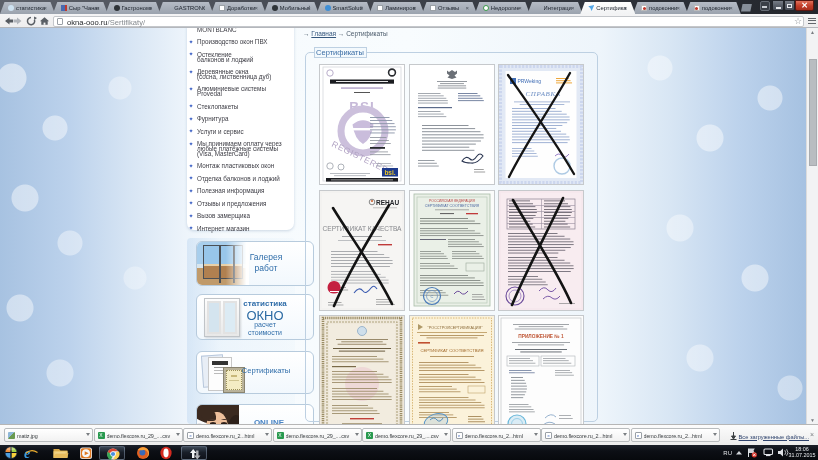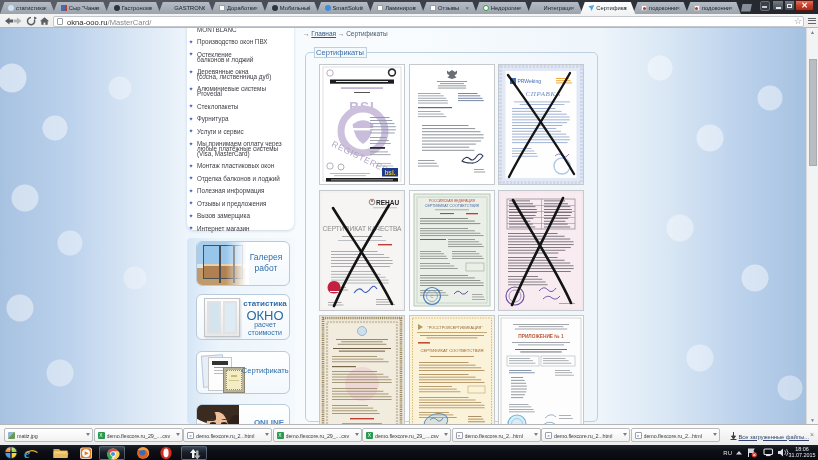--- a/index.html
+++ b/index.html
@@ -33,21 +33,21 @@
  radial-gradient(circle 16px at 770px 70px,rgba(255,255,255,.45) 0 12px,transparent 13px),
  radial-gradient(circle 17px at 680px 200px,rgba(255,255,255,.4) 0 13px,transparent 14px),
  radial-gradient(circle 17px at 755px 250px,rgba(255,255,255,.45) 0 13px,transparent 14px),
  radial-gradient(circle 17px at 700px 330px,rgba(255,255,255,.4) 0 13px,transparent 14px),
  radial-gradient(circle 16px at 790px 360px,rgba(255,255,255,.4) 0 12px,transparent 13px),
  linear-gradient(90deg,#a7c2e1 0,#bcd2ec 70px,#d7e5f4 130px,#edf4fb 185px,#f6fafd 225px,#f8fcfe 50%,#eef5fb 600px,#d8e6f4 670px,#bcd2ec 740px,#a8c3e2 800px,#a2bfe0 100%)}
 #sidebox{position:absolute;left:187px;top:-20px;width:107px;height:222px;background:#fff;border-radius:7px;box-shadow:0 1px 3px rgba(120,150,180,.35)}
 #menuu{position:absolute;left:188.5px;top:-5px;width:101px;list-style:none}
 #menuu li{position:relative;padding-left:8.5px;margin-bottom:7.7px;font-size:6.3px;line-height:4.8px;color:#3c3c44}
 #menuu li:before{content:"✦";position:absolute;left:0;top:-0.5px;color:#2d55c0;font-size:6px}
-.promo{position:absolute;width:94px;background:linear-gradient(#ffffff,#f2f8fd);border:1px solid #b7cbdd;border-radius:6px;overflow:hidden}
+.promo{position:absolute;width:118px;background:linear-gradient(#ffffff,#f2f8fd);border:1px solid #b7cbdd;border-radius:6px;overflow:hidden}
 .promo .ptxt{position:absolute;color:#2f6da9;text-align:center}
 #main{position:absolute;left:296px;top:0;width:310px;height:396px}
 #crumbs{position:absolute;left:7px;top:2px;font-size:6.5px;color:#4a5a6a}
 #crumbs a{color:#34567c;text-decoration:underline}
 #fset{position:absolute;left:8.5px;top:24px;width:293px;height:370px;border:1px solid #bdd0e2;border-radius:5px}
 #legend{position:absolute;left:17.5px;top:19px;width:53px;height:11px;border:1px solid #bdd0e2;background:#f3f9fd;font-size:7.5px;line-height:10px;text-align:center;color:#3a6da5}
 .cell{position:absolute;width:86px;height:121px;border:1px solid #c6c9cc;background:#fff}
 #scrollb{position:absolute;left:806px;top:0;width:12px;height:396px;background:#f2f3f4;border-left:1px solid #dcdcdc}
 #scrollb .thumb{position:absolute;left:2px;top:31px;width:8px;height:107px;background:#b9bdc1;border:1px solid #a8acb0}
 #scrollb .ar{position:absolute;left:3px;font-size:5px;color:#7a7e82}
@@ -153,21 +153,21 @@
  <svg width="52" height="14" style="position:absolute;left:0;top:0">
   <path d="M5 7 l4.5 -3.5 v2 h3.5 v3 h-3.5 v2z" fill="#555a60"></path>
   <path d="M21.5 7 l-4.5 -3.5 v2 h-3.5 v3 h3.5 v2z" fill="#b0b4ba"></path>
   <path d="M31 3.5 a3.6 3.6 0 1 0 3.4 2.2" fill="none" stroke="#5a5f65" stroke-width="1.5"></path>
   <path d="M34 2.5 l3 1.5 -2.8 2z" fill="#5a5f65"></path>
   <path d="M44.5 3.2 l4.6 4 h-1.4 v3.6 h-6.4 V7.2 h-1.4z" fill="#5a5f65"></path>
   <rect x="43.6" y="8.6" width="1.8" height="2.2" fill="#f2f2f3"></rect>
  </svg>
  <div id="omni">
       <div class="pgic"></div>
-      <div class="url">okna-ooo.ru<span>/MasterCard/</span></div>
+      <div class="url">okna-ooo.ru<span>/Sertifikaty/</span></div>
     </div>
  <div id="star">☆</div>
  <div id="menu3">
       <div></div>
       <div></div>
       <div></div>
     </div>
 </div>
 <div id="page">
  <div id="pagebg"></div>

